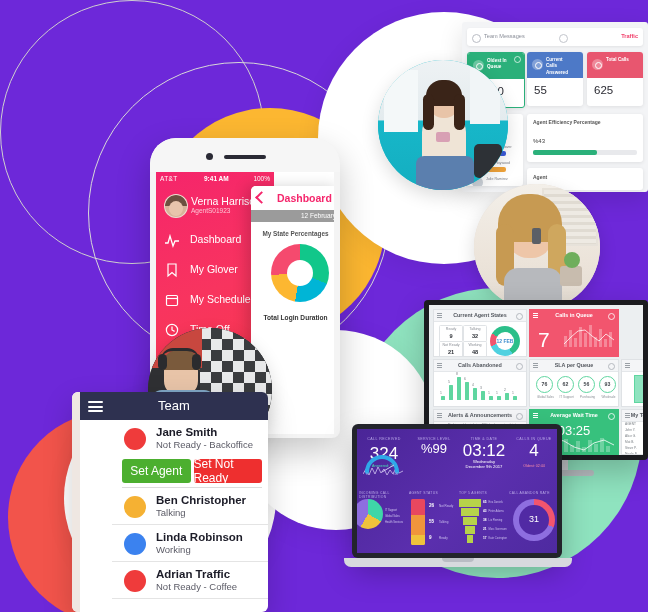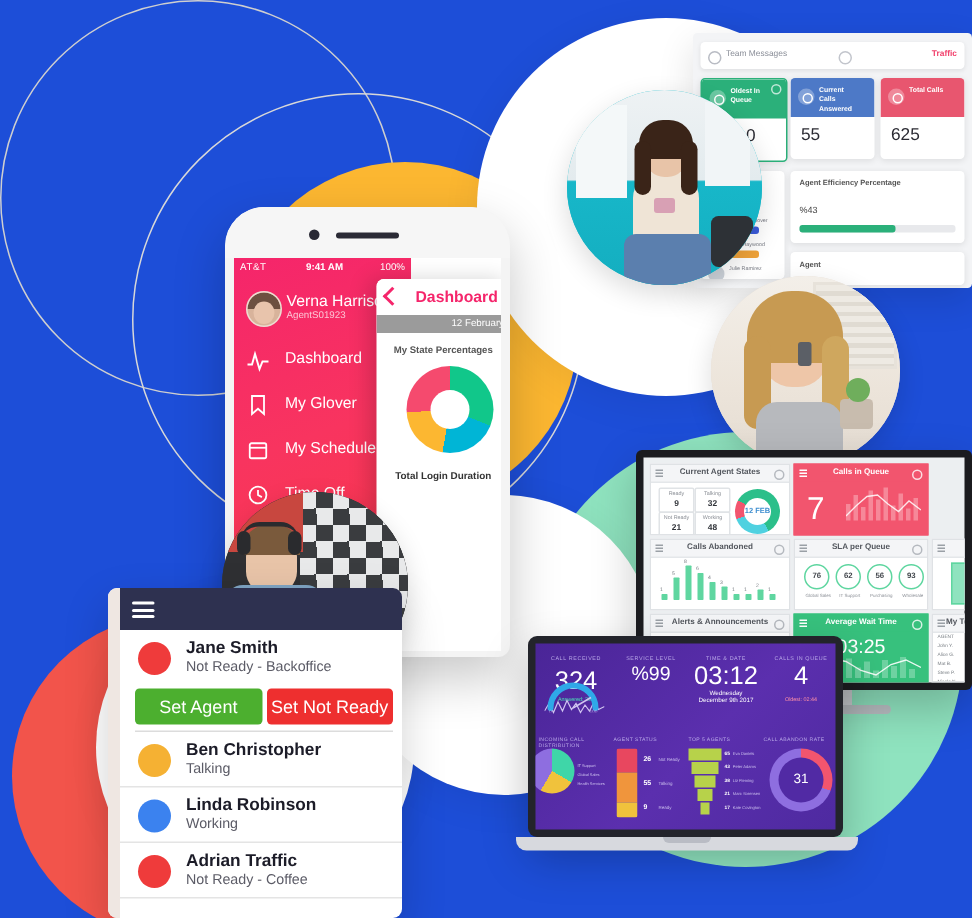--- a/index.html
+++ b/index.html
@@ -1,18 +1,18 @@
 <!DOCTYPE html>
 <html><head>
 <meta charset="utf-8">
 <title>Contact Center Suite Hero Graphic</title>
 <style>
   html,body{margin:0;padding:0;background:#ffffff;}
   body{width:648px;height:612px;overflow:hidden;font-family:"Liberation Sans",sans-serif;-webkit-font-smoothing:antialiased;}
-  #stage{position:relative;width:648px;height:612px;overflow:hidden;background:#1d4ed8;}
+  #stage{position:relative;width:648px;height:612px;overflow:hidden;background:#6d28d9;}
 
   .abs{position:absolute;}
   .circ{position:absolute;border-radius:50%;}
 
   
   #ring-outline{left:88px;top:62px;width:300px;height:300px;border:1.4px solid #d8d8d8;border-radius:50%;background:transparent;}
   #circle-yellow{left:155px;top:108px;width:230px;height:230px;background:#fcb731;}
   #circle-red{left:8px;top:410px;width:215px;height:215px;background:#f2544b;}
   #circle-mint{left:352px;top:288px;width:290px;height:290px;background:#8fe3bf;}
   #circle-mint-ring{left:388px;top:300px;width:262px;height:262px;border:1.5px solid #cfcfcf;border-radius:50%;}
@@ -61,21 +61,21 @@
 
   
   #teamapp{left:72px;top:392px;width:196px;height:220px;background:#fff;border-radius:6px;overflow:hidden;
       box-shadow:0 12px 30px rgba(0,0,0,.18);}
   #team-edge{position:absolute;left:0;top:0;width:8px;height:100%;background:#efe7e2;}
   #team-hdr{position:absolute;left:8px;top:0;right:0;height:28px;background:#2e3150;}
   #team-burger{position:absolute;left:8px;top:9px;width:15px;height:11px;}
   #team-burger i{position:absolute;left:0;width:15px;height:2px;background:#fff;border-radius:1px;}
   #team-burger i:nth-child(1){top:0;} #team-burger i:nth-child(2){top:4.5px;} #team-burger i:nth-child(3){top:9px;}
   #team-title{position:absolute;left:0;top:6px;width:100%;text-align:center;color:#fff;font-size:13px;font-weight:500;}
-  #team-list{position:absolute;left:8px;top:28px;right:0;bottom:0;}
+  #team-list{position:absolute;left:8px;top:28px;right:0;bottom:0;padding-left:32px;}
   .trow{position:relative;padding:6px 0 6px 44px;border-bottom:1px solid #e4e4e4;}
   .tdot{position:absolute;left:12px;top:8px;width:22px;height:22px;border-radius:50%;}
   .tname{font-size:11.5px;font-weight:bold;color:#1c1c28;white-space:nowrap;}
   .tstate{font-size:9.5px;color:#5b5b66;margin-top:1px;white-space:nowrap;}
   #btnrow{position:relative;height:24px;margin:3px 6px 0 10px;display:flex;gap:3px;}
   .tbtn{flex:1;border-radius:3px;color:#fff;font-size:12px;font-weight:500;display:flex;align-items:center;justify-content:center;}
 
   
   #webdash{left:462px;top:22px;width:186px;height:170px;background:#f3f4f6;overflow:hidden;
      box-shadow:0 8px 24px rgba(0,0,0,.12);border-radius:3px;}
@@ -721,20 +721,21 @@
   </div>
 
   <div id="teamapp" class="abs">
     <div id="team-edge"></div>
     <div id="team-hdr">
       <span id="team-burger">
           <i></i>
           <i></i>
           <i></i>
         </span>
+      <span id="team-title">Team</span>
     </div>
     <div id="team-list">
 
       <div class="trow" style="border-bottom:none">
         <span class="tdot" style="background:#ef3b3b"></span>
         <div class="tname">Jane Smith</div>
         <div class="tstate">Not Ready - Backoffice</div>
       </div>
       <div id="btnrow">
         <span class="tbtn" style="background:#4caf2f">Set Agent</span>

